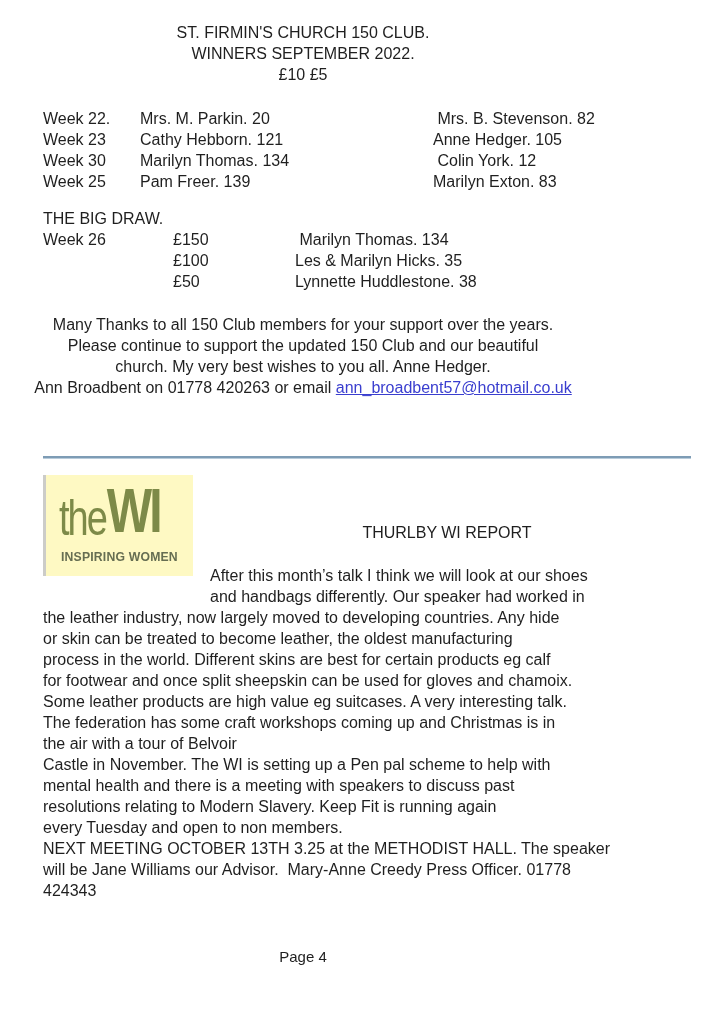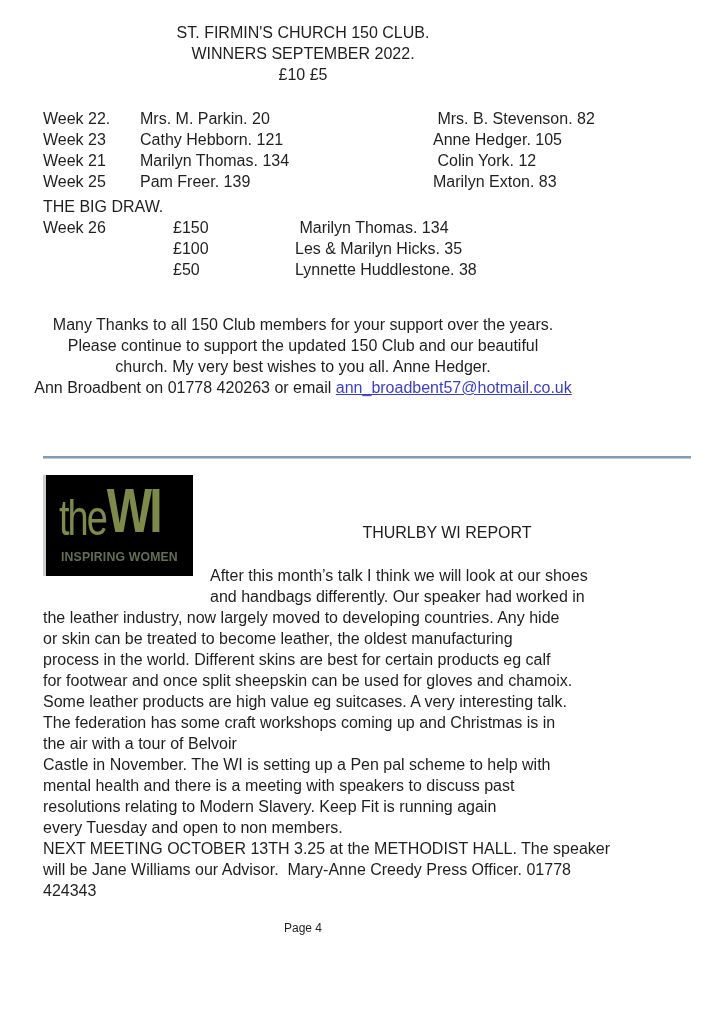--- a/index.html
+++ b/index.html
@@ -27,58 +27,58 @@
 
   
   .winners{position:absolute;left:43px;top:108px;width:660px;}
   .w-row{position:relative;height:21px;}
   .w-row span{position:absolute;top:0;white-space:pre;}
   .wc1{left:0;}
   .wc2{left:97px;}
   .wc3{left:390px;}
 
   
-  .bigdraw{position:absolute;left:43px;top:196px;width:660px;}
+  .bigdraw{position:absolute;left:43px;top:208px;width:660px;}
   .bd-title{height:21px;}
   .bd-row{position:relative;height:21px;}
   .bd-row span{position:absolute;top:0;white-space:pre;}
   .bc1{left:0;}
   .bc2{left:130px;}
   .bc3{left:252px;}
 
   
   .thanks{top:314px;}
   .thanks .pre{min-height:21px;}
   a.email-link,.email-link{color:var(--link);text-decoration:underline;cursor:pointer;}
 
   
   .divider{position:absolute;left:43px;top:456px;width:648px;height:2px;
     background:var(--divider);border-bottom:1px solid #b9ccdb;}
 
   
   .wi-logo{position:absolute;left:43px;top:475px;width:147px;height:101px;
-    background:#000000;border-left:3px solid var(--logo-bar);}
+    background:#fef9c3;border-left:3px solid var(--logo-bar);}
   .wi-logo-text{position:absolute;left:13px;top:2px;height:66px;
     display:flex;align-items:flex-end;color:var(--logo-green);}
   .logo-the{font-size:38px;font-weight:400;letter-spacing:-2px;
     transform:scaleY(1.3);transform-origin:bottom;display:inline-block;line-height:1;}
   .logo-wi{font-size:48px;font-weight:800;letter-spacing:-3px;margin-left:1px;
     transform:scaleY(1.32);transform-origin:bottom;display:inline-block;line-height:1;}
   .logo-tagline{position:absolute;left:15px;top:71px;font-size:13px;font-weight:700;
     color:var(--logo-tag);letter-spacing:.2px;transform:scaleX(.94);transform-origin:left;
     white-space:nowrap;}
 
   
   .wi-heading{position:absolute;left:204px;top:522px;width:486px;text-align:center;}
   .report{position:absolute;left:43px;top:565px;width:660px;}
   .rep-line{min-height:21px;}
   .rep-line.ind{padding-left:167px;}
 
   
-  .footer{top:918px;font-size:12px;}
+  .footer{top:946px;font-size:15px;}
 </style>
 </head>
 <body>
 
 <div class="page">
 
   <div class="centered club-header">
   <div class="pre">ST. FIRMIN'S CHURCH 150 CLUB.</div>
 
   <div class="pre">WINNERS SEPTEMBER 2022.</div>
@@ -93,21 +93,21 @@
     <span class="wc3 pre"> Mrs. B. Stevenson. 82</span>
   </div>
 
   <div class="w-row">
     <span class="wc1 pre">Week 23</span>
     <span class="wc2 pre">Cathy Hebborn. 121</span>
     <span class="wc3 pre">Anne Hedger. 105</span>
   </div>
 
   <div class="w-row">
-    <span class="wc1 pre">Week 21</span>
+    <span class="wc1 pre">Week 30</span>
     <span class="wc2 pre">Marilyn Thomas. 134</span>
     <span class="wc3 pre"> Colin York. 12</span>
   </div>
 
   <div class="w-row">
     <span class="wc1 pre">Week 25</span>
     <span class="wc2 pre">Pam Freer. 139</span>
     <span class="wc3 pre">Marilyn Exton. 83</span>
   </div>
 </div>

